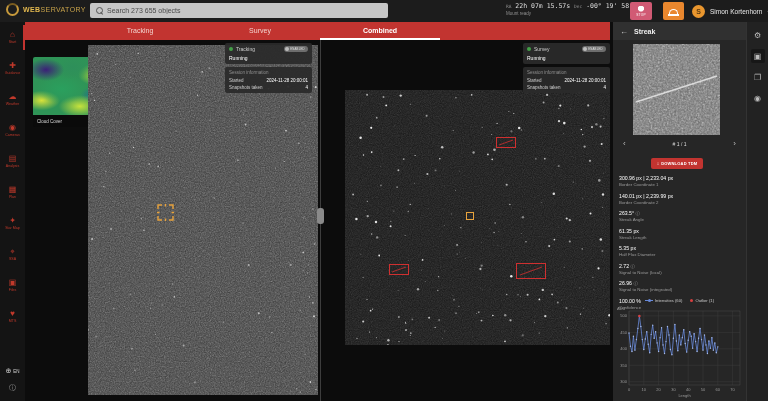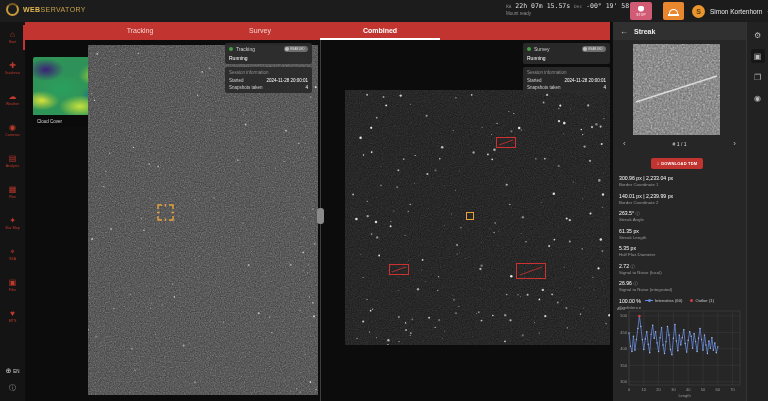--- a/index.html
+++ b/index.html
@@ -132,20 +132,24 @@
 </style>
 </head>
 <body>
 
 <div id="app">
 
   <div class="topbar">
     <div class="logo">
       <div class="logo-circle"></div>
       <div class="logo-text"><b>WEB</b><span>SERVATORY</span></div>
+    </div>
+    <div class="search">
+      <span class="mag"></span>
+      <input type="text" placeholder="Search 273 655 objects" style="">
     </div>
     <div class="coords">
       <div class="coords-main">
         <span class="sm">RA</span>
         <span>22h 07m 15.57s</span>
         <span class="sm">Dec</span>
         <span>-00° 19' 58.21"</span>
       </div>
       <div class="mount-status">Mount ready</div>
     </div>

